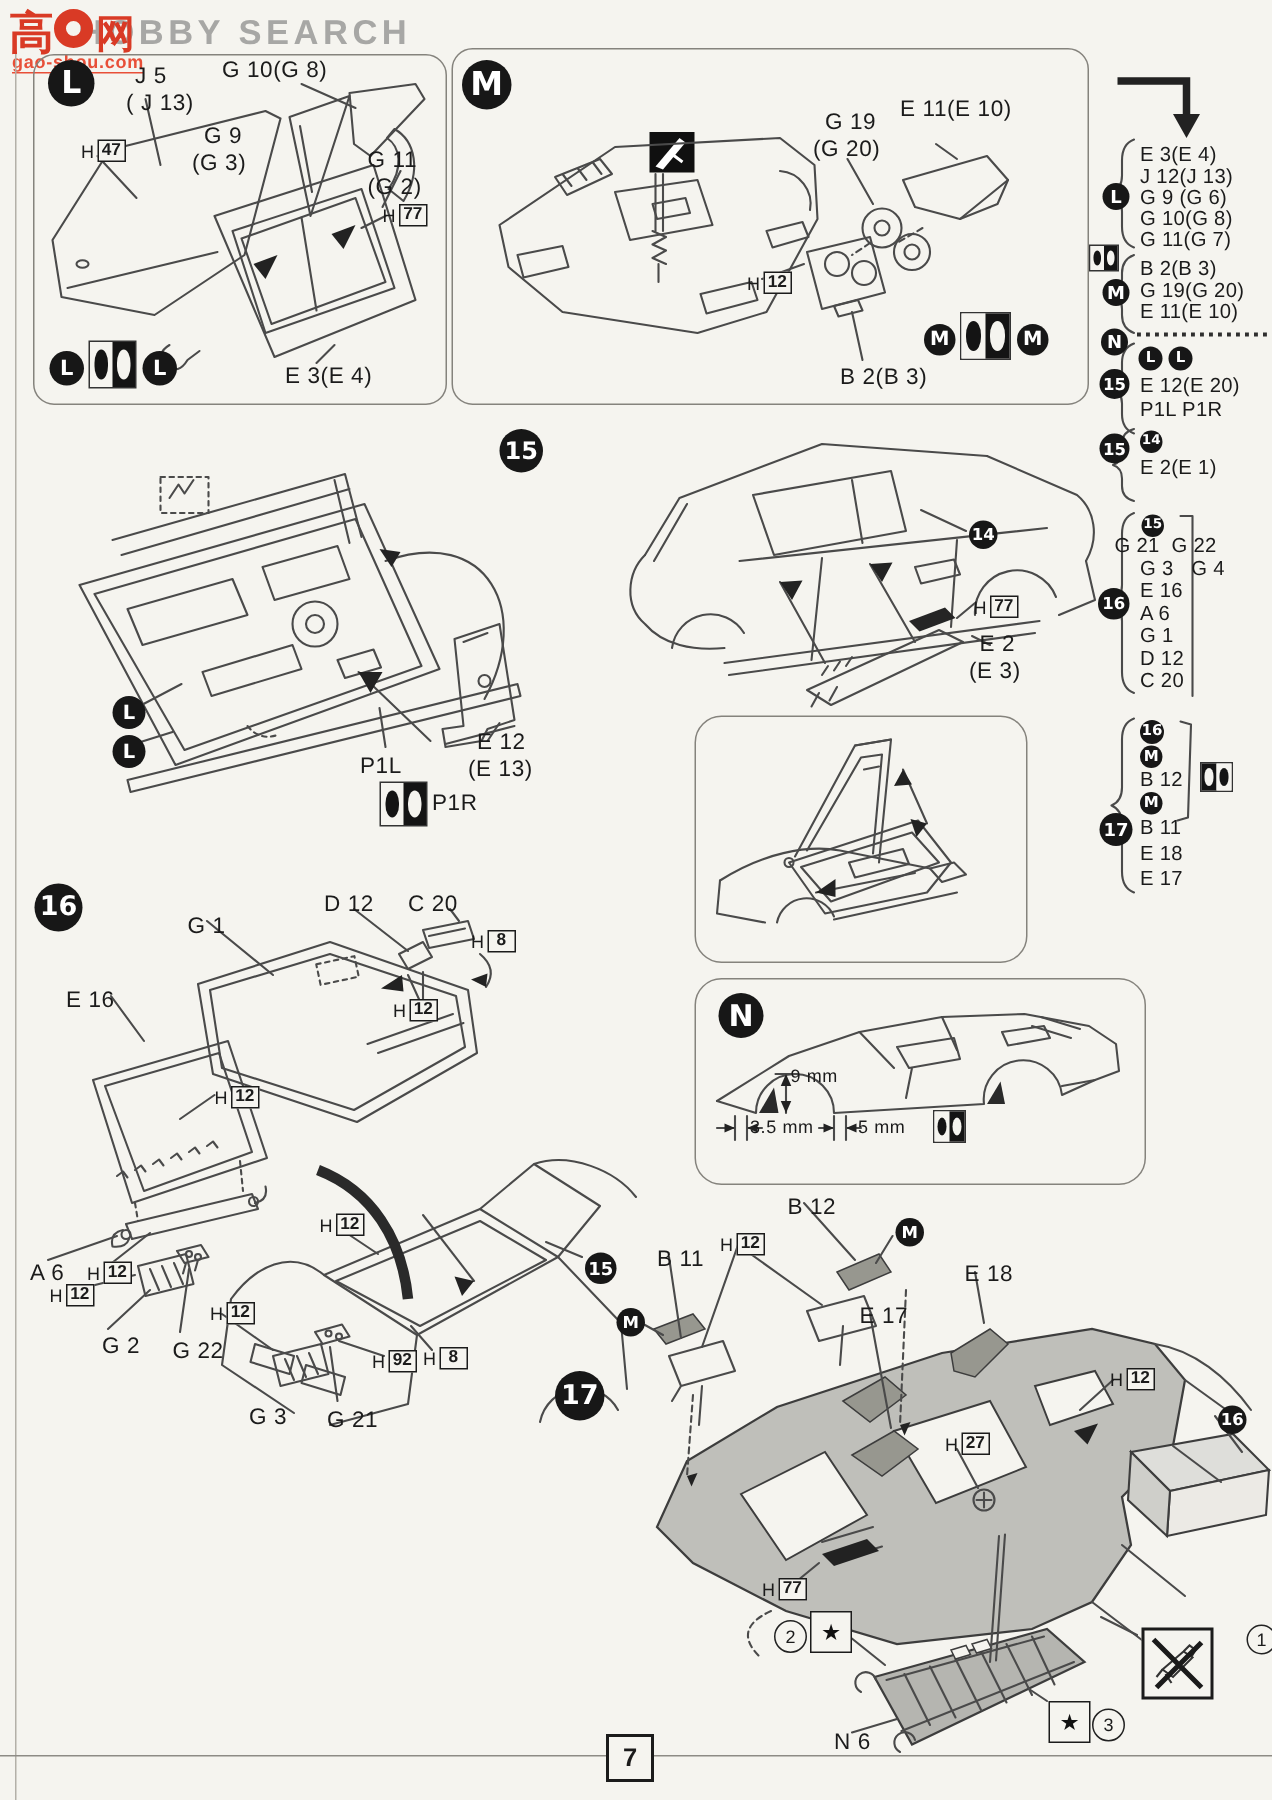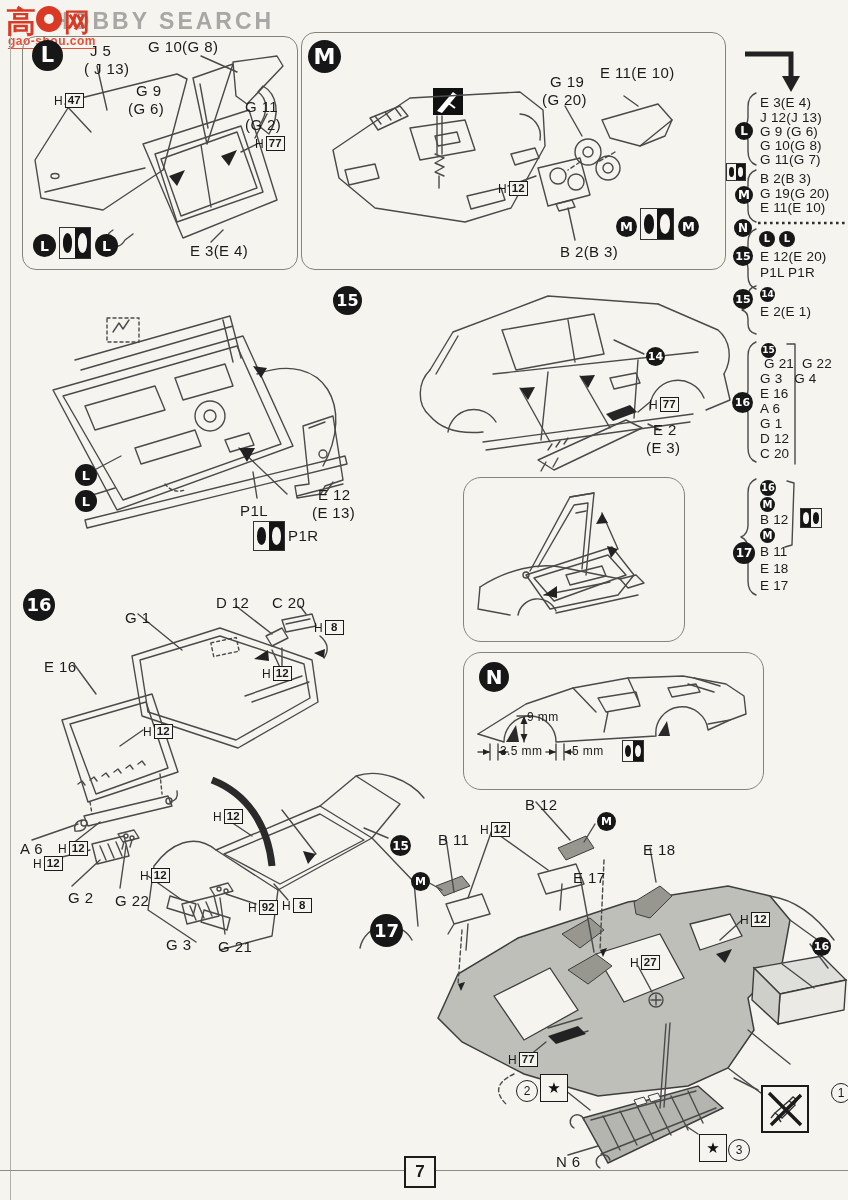--- a/index.html
+++ b/index.html
@@ -71,21 +71,21 @@
     <path class="art" d="M136,107 L212,80 L232,136 L156,164 Z"></path>
     <path class="art" d="M176,93 L186,155 M232,92 L216,100 M186,190 L198,178"></path>
     <path d="M196,104 L212,98 L204,114 Z" fill="#222"></path>
     <path d="M144,124 L160,118 L152,134 Z" fill="#222"></path>
     <path class="art" d="M88,178 q-10,6 -2,14 q8,6 14,-4 l8,-6"></path>
   </svg>
   <span class="lbl" style="left:90px;top:42px">J 5</span>
   <span class="lbl" style="left:84px;top:60px">( J 13)</span>
   <span class="lbl" style="left:148px;top:38px">G 10(G 8)</span>
   <span class="lbl" style="left:136px;top:82px">G 9</span>
-  <span class="lbl" style="left:128px;top:100px">(G 6)</span>
+  <span class="lbl" style="left:128px;top:100px">(G 3)</span>
   <span class="lbl" style="left:245px;top:98px">G 11</span>
   <span class="lbl" style="left:245px;top:116px">(G 2)</span>
   <span class="lbl" style="left:190px;top:242px">E 3(E 4)</span>
   <span class="hl" style="left:54px;top:93px">
       <span class="hp">H</span>
       <span class="hn">47</span>
     </span>
   <span class="hl" style="left:255px;top:136px">
       <span class="hp">H</span>
       <span class="hn">77</span>
@@ -176,21 +176,21 @@
   <span class="badge" style="left:733px;top:246px;width:20px;height:20px;font-size:11px">15</span>
   <span class="badge" style="left:759px;top:231px;width:16px;height:16px;font-size:10px">L</span>
   <span class="badge" style="left:779px;top:231px;width:16px;height:16px;font-size:10px">L</span>
   <span class="rl" style="left:760px;top:249px">E 12(E 20)</span>
   <span class="rl" style="left:760px;top:265px">P1L P1R</span>
   <span class="badge" style="left:733px;top:289px;width:20px;height:20px;font-size:11px">15</span>
   <span class="badge" style="left:760px;top:287px;width:15px;height:15px;font-size:9px">14</span>
   <span class="rl" style="left:760px;top:304px">E 2(E 1)</span>
   <span class="badge" style="left:732px;top:392px;width:21px;height:21px;font-size:11px">16</span>
   <span class="badge" style="left:761px;top:343px;width:15px;height:15px;font-size:9px">15</span>
-  <span class="rl" style="left:764px;top:356px">G 21  G 22</span>
+  <span class="rl" style="left:743px;top:356px">G 21  G 22</span>
   <span class="rl" style="left:760px;top:371px">G 3   G 4</span>
   <span class="rl" style="left:760px;top:386px">E 16</span>
   <span class="rl" style="left:760px;top:401px">A 6</span>
   <span class="rl" style="left:760px;top:416px">G 1</span>
   <span class="rl" style="left:760px;top:431px">D 12</span>
   <span class="rl" style="left:760px;top:446px">C 20</span>
   <span class="badge" style="left:733px;top:542px;width:22px;height:22px;font-size:12px">17</span>
   <span class="badge" style="left:760px;top:480px;width:16px;height:16px;font-size:10px">16</span>
   <span class="badge" style="left:760px;top:497px;width:15px;height:15px;font-size:10px">M</span>
   <span class="rl" style="left:760px;top:512px">B 12</span>

